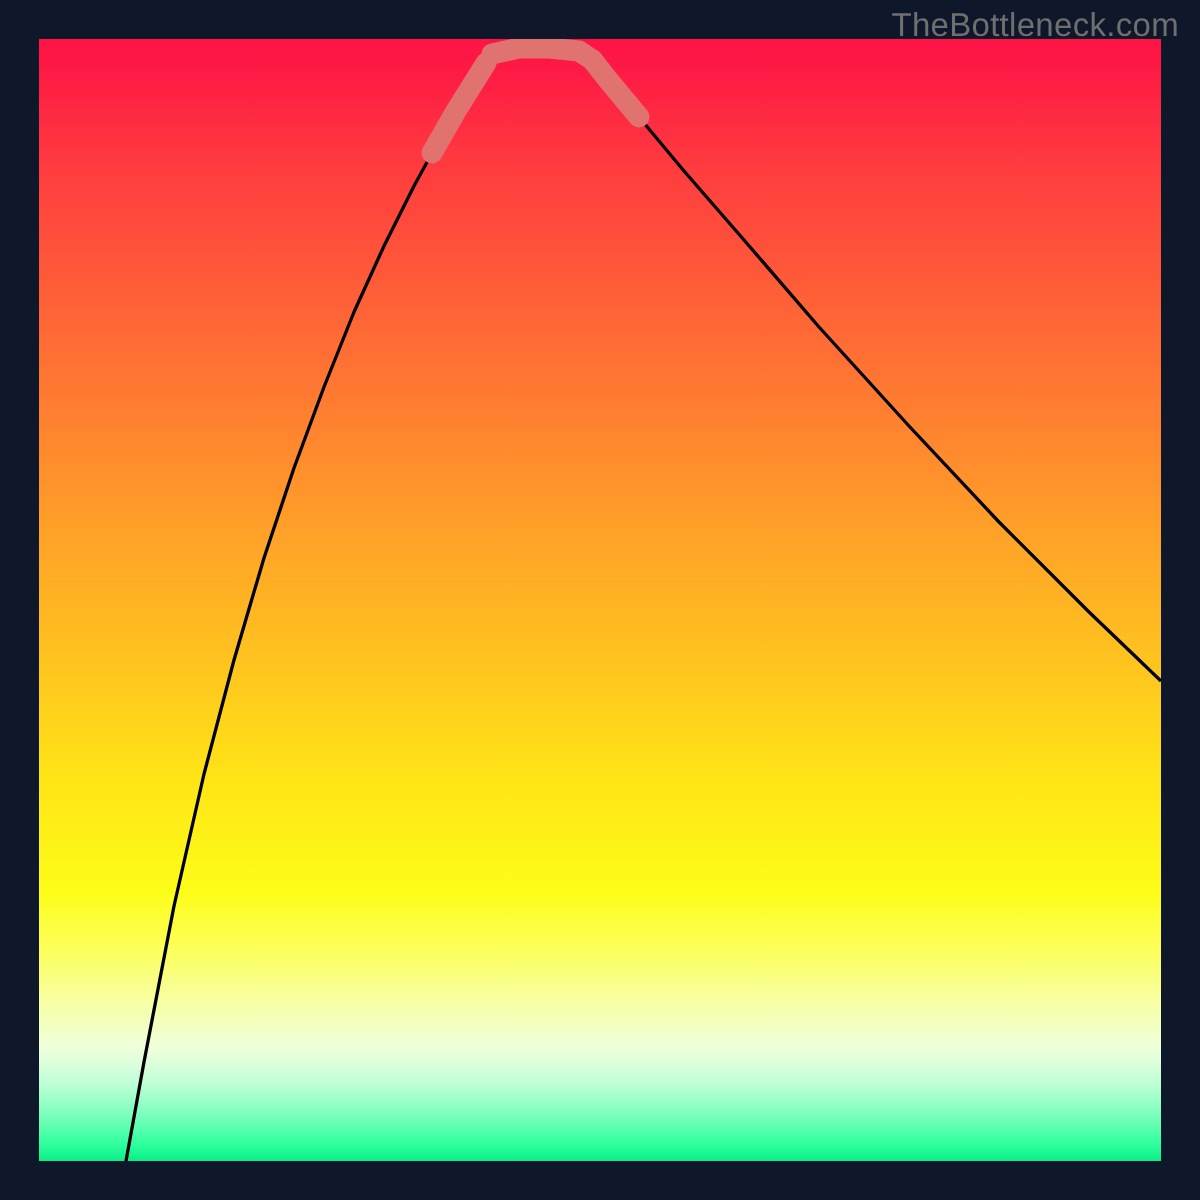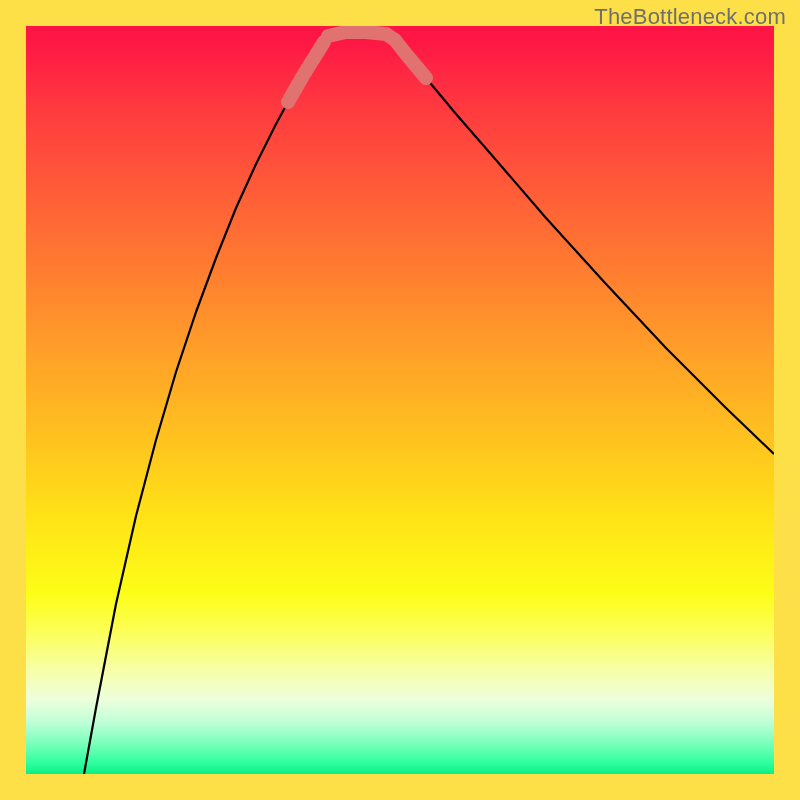--- a/index.html
+++ b/index.html
@@ -8,21 +8,21 @@
     width: 800px;
     height: 800px;
     background: #000;
     overflow: hidden;
     font-family: Arial, Helvetica, sans-serif;
   }
   .frame {
     position: relative;
     width: 800px;
     height: 800px;
-    background: #fde047;
+    background: #0f172a;
     text-align: right;
   }
   .watermark {
     position: absolute;
     top: 4px;
     right: 14px;
     color: #6f6f6f;
     font-size: 22px;
     font-weight: 400;
     letter-spacing: 0.2px;

